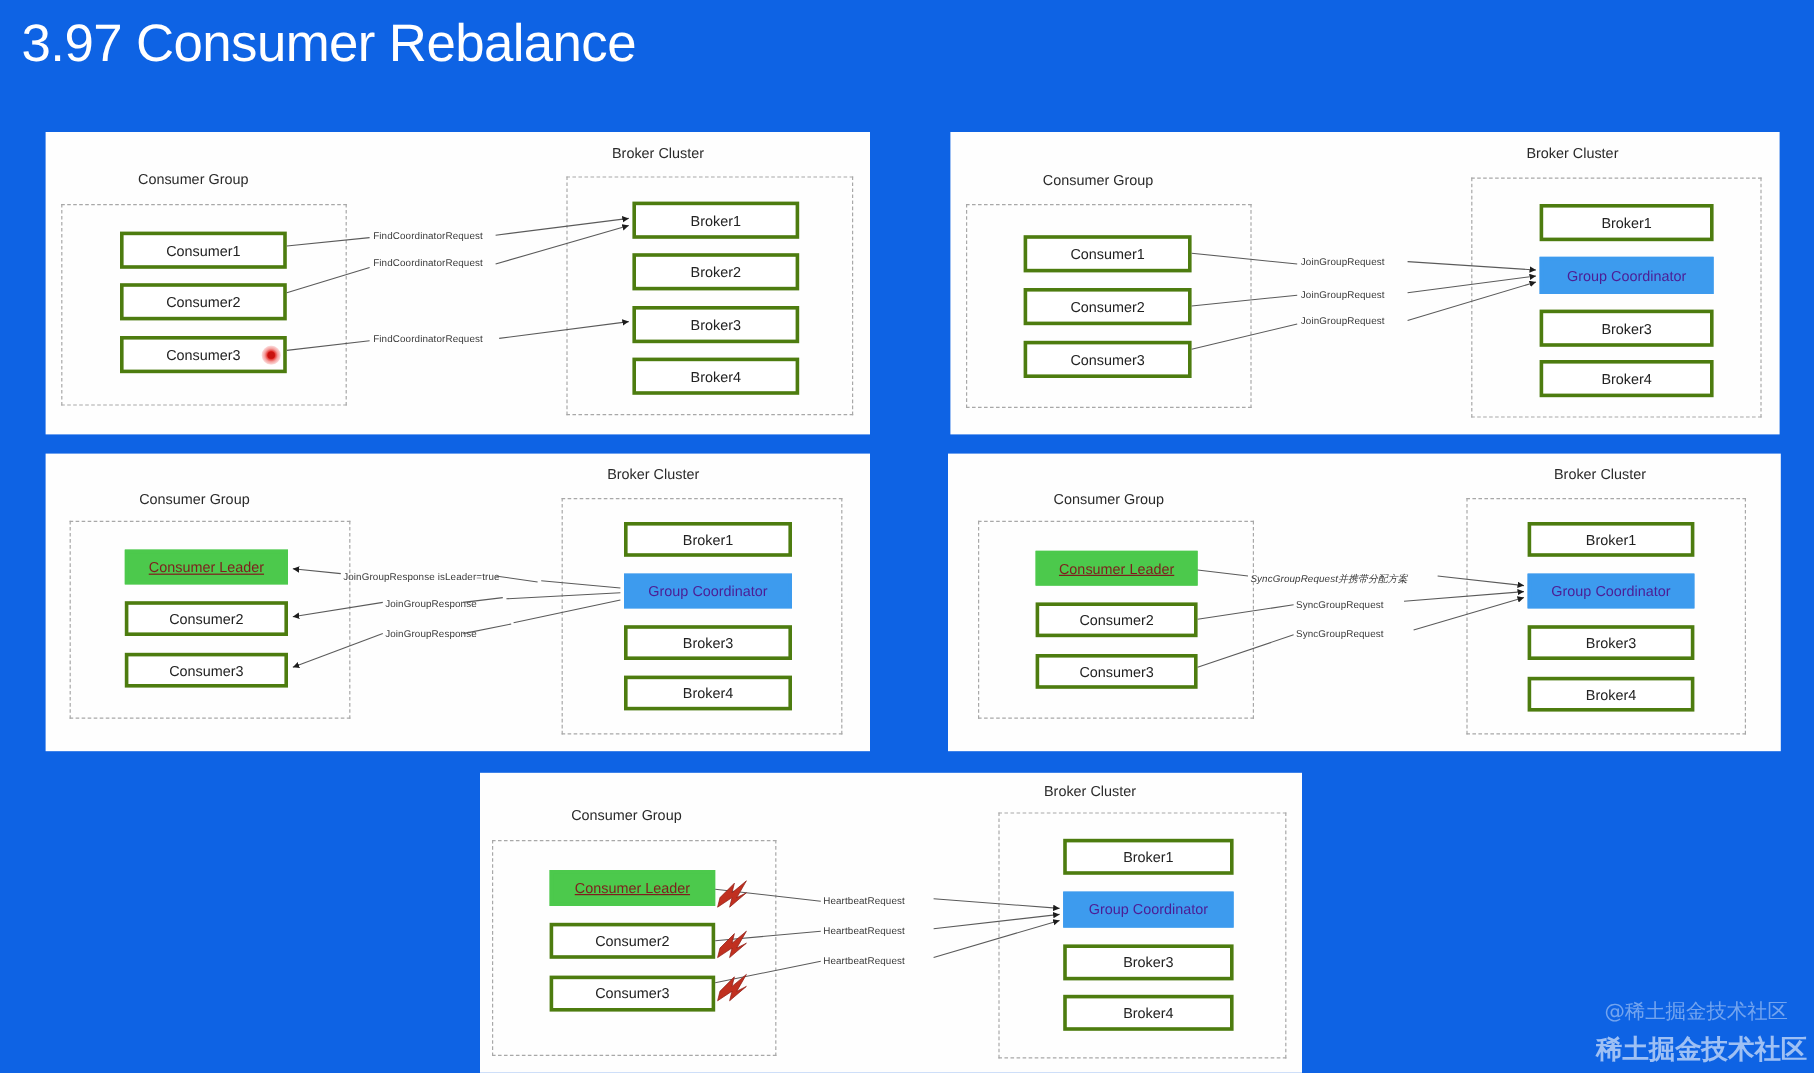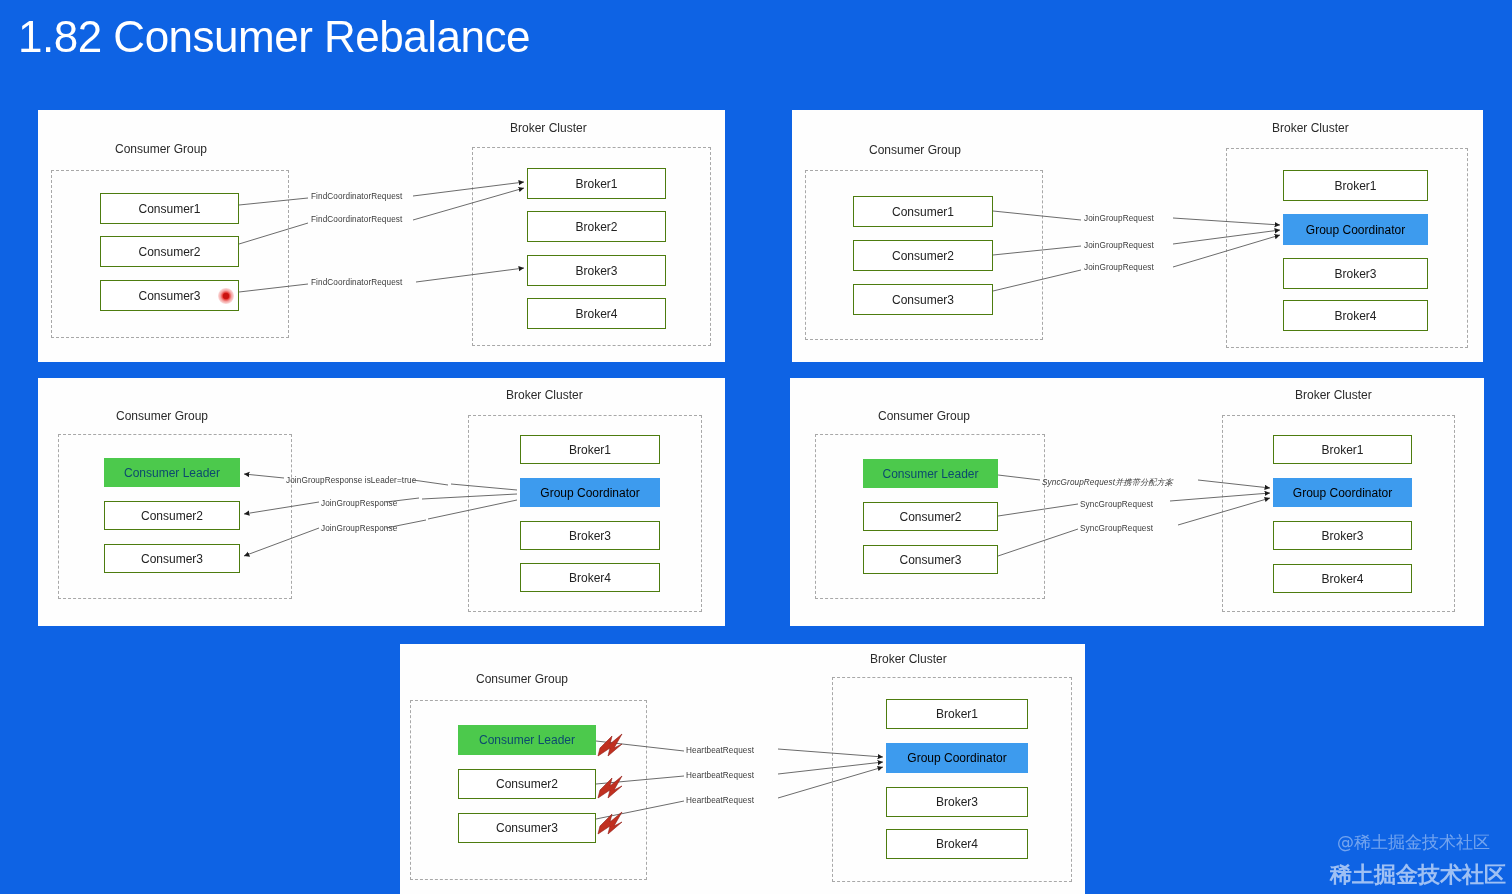--- a/index.html
+++ b/index.html
@@ -31,37 +31,38 @@
     color: #2A2A2A;
     white-space: nowrap;
   }
   .dashed-region {
     position: absolute;
     border: 1px dashed #A8A8A8;
   }
   .node-box {
     position: absolute;
     background: #FFFFFF;
-    border: 1px solid #4d7c0f;
+    border: 3px solid #4d7c0f;
     display: flex;
     align-items: center;
     justify-content: center;
     font-size: 12px;
     color: #222222;
     white-space: nowrap;
   }
   .node-box.coordinator {
     background: #3D9BEE;
     border-color: #3D9BEE;
-    color: #000000;
+    color: #4c1d95;
   }
   .node-box.leader {
     background: #4CC94C;
     border-color: #4CC94C;
-    color: #0c4a6e;
+    color: #7f1d1d;
+    text-decoration: underline;
   }
   .edge-label {
     position: absolute;
     font-size: 8.2px;
     color: #3A3A3A;
     white-space: nowrap;
     letter-spacing: 0.1px;
   }
   svg.edges {
     position: absolute;
@@ -97,21 +98,21 @@
     font-size: 22px;
     font-weight: bold;
     color: rgba(255,255,255,0.60);
     white-space: nowrap;
     font-family: "DejaVu Sans", sans-serif;
   }
 </style>
 </head>
 <body>
 
-<div class="slide-title">1.82 Consumer Rebalance</div>
+<div class="slide-title">3.97 Consumer Rebalance</div>
 
 <div class="panel" style="left:38px; top:110px; width:687px; height:252px;">
   <div class="cluster-title" style="left:77px; top:32px;">Consumer Group</div>
   <div class="cluster-title" style="left:472px; top:11px;">Broker Cluster</div>
 
   <div class="dashed-region" style="left:13px; top:60px; width:238px; height:168px;"></div>
   <div class="dashed-region" style="left:434px; top:37px; width:239px; height:199px;"></div>
 
   <div class="node-box" style="left:62px; top:83px; width:139px; height:31px;">Consumer1</div>
   <div class="node-box" style="left:62px; top:126px; width:139px; height:31px;">Consumer2</div>

